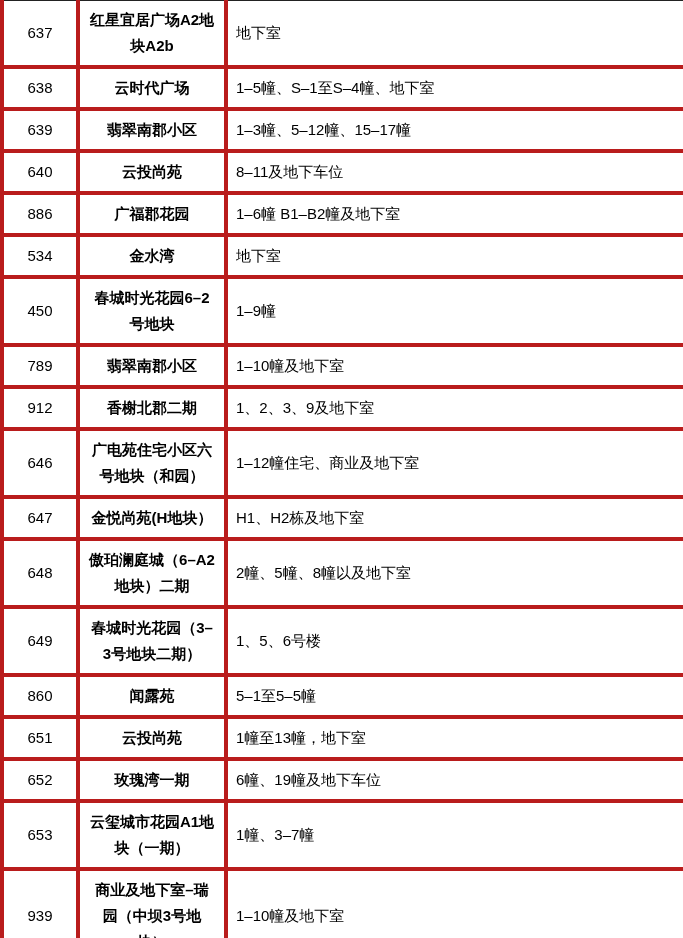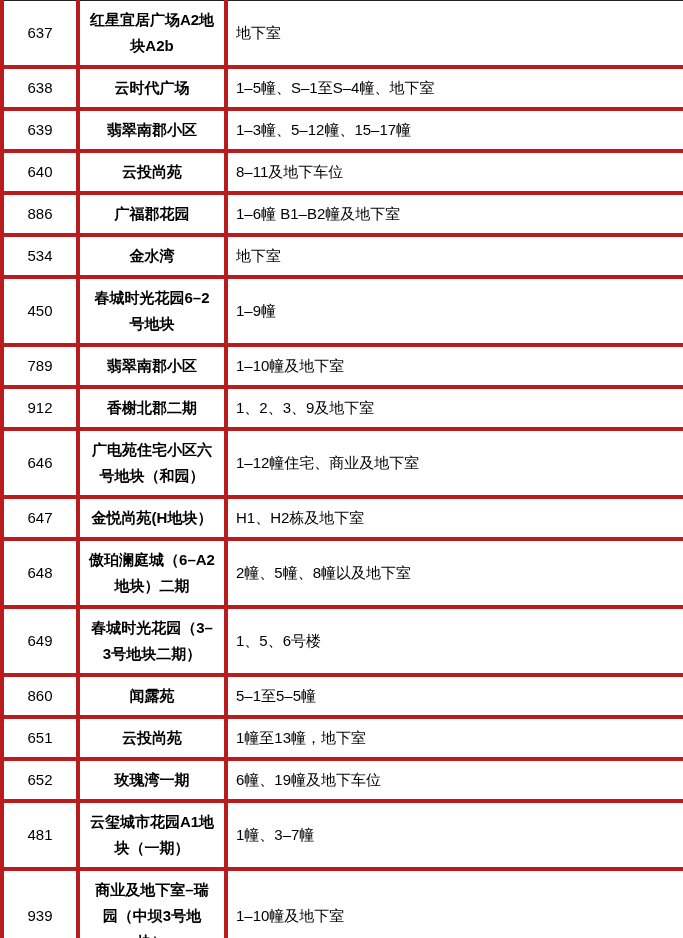--- a/index.html
+++ b/index.html
@@ -133,21 +133,21 @@
         <td class="col-index">651</td>
         <td class="col-name">云投尚苑</td>
         <td class="col-detail">1幢至13幢，地下室</td>
       </tr>
       <tr>
         <td class="col-index">652</td>
         <td class="col-name">玫瑰湾一期</td>
         <td class="col-detail">6幢、19幢及地下车位</td>
       </tr>
       <tr>
-        <td class="col-index">481</td>
+        <td class="col-index">653</td>
         <td class="col-name">云玺城市花园A1地块（一期）</td>
         <td class="col-detail">1幢、3–7幢</td>
       </tr>
       <tr>
         <td class="col-index">939</td>
         <td class="col-name">商业及地下室–瑞园（中坝3号地块）</td>
         <td class="col-detail">1–10幢及地下室</td>
       </tr>
     </tbody>
   </table>

